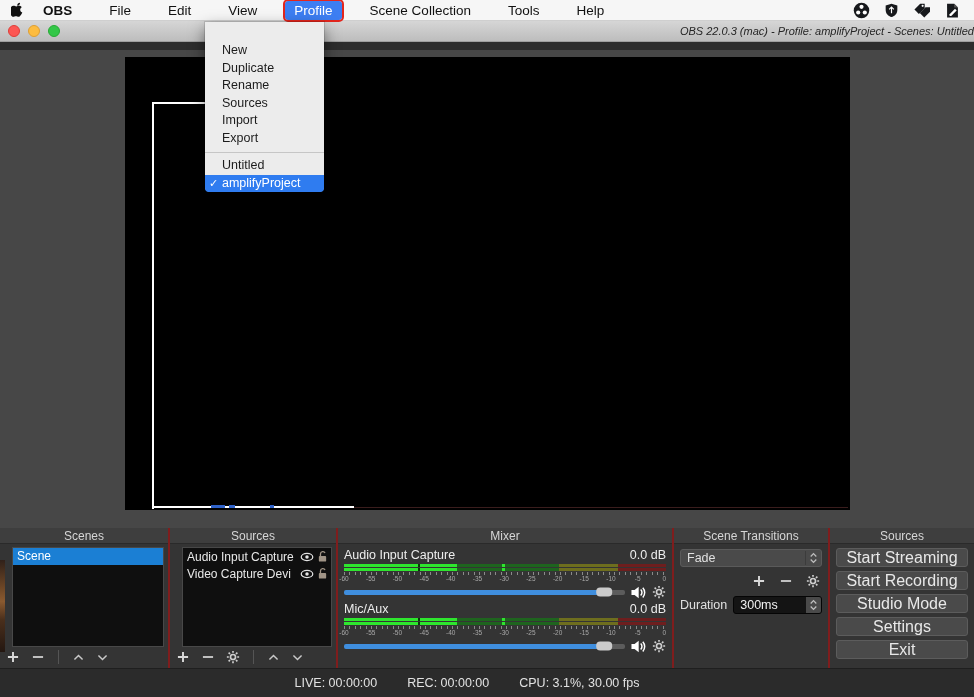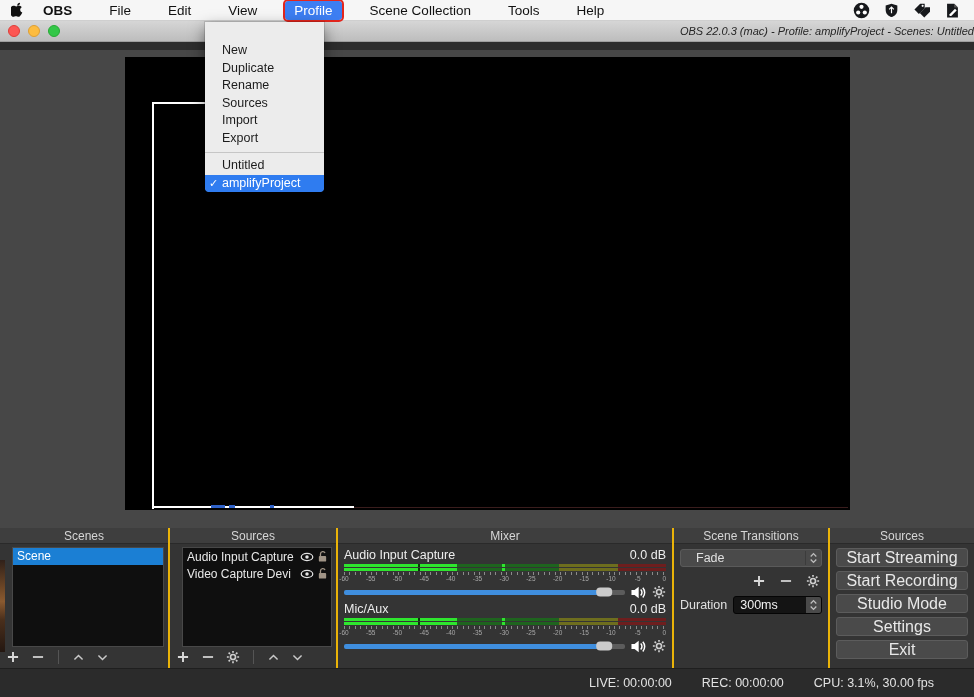--- a/index.html
+++ b/index.html
@@ -51,21 +51,21 @@
   
   .ctx-menu { position:absolute; left:205px; top:22px; width:119px; z-index:300;
     background:#ececec; border-radius:0 0 5px 5px;
     box-shadow:0 6px 16px rgba(0,0,0,.5), 0 0 0 1px rgba(0,0,0,.12); padding-top:20px; font-size:12.5px; color:#1c1c1c; }
   .menu-item { display:flex; align-items:center; height:17.5px; line-height:17.5px; white-space:nowrap; }
   .menu-gutter { width:17px; text-align:center; font-size:11px; flex:none; }
   .menu-item.selected { background:#2f7cf0; color:#fff; border-radius:0 0 4px 4px; }
   .menu-sep { height:1px; background:#c6c6c6; margin:5px 0 4px 0; }
 
   
-  .dock { position:absolute; left:0; top:486px; width:840px; height:140px; background:#eab308; }
+  .dock { position:absolute; left:0; top:486px; width:840px; height:140px; background:#7f1d1d; }
   .panel { position:absolute; top:0; bottom:0; background:#343434; }
   .p-scenes      { left:0;    width:168px; }
   .p-sources     { left:170px; width:166px; }
   .p-mixer       { left:338px; width:334px; }
   .p-transitions { left:674px; width:154px; }
   .p-controls    { left:830px; width:144px; }
   .panel-header { height:16px; line-height:16px; background:#3e3e3e; text-align:center;
     font-size:12px; color:#d6d6d6; border-bottom:1px solid #2a2a2a; }
 
   .dark-list { position:absolute; left:12px; right:4px; top:19px; height:100px;
@@ -97,37 +97,37 @@
   .vol-track { flex:1; height:5px; border-radius:2px; position:relative;
     background:linear-gradient(90deg,#3f8ede 0 var(--p), #5c5c5c var(--p) 100%); }
   .vol-handle { position:absolute; left:var(--p); top:50%; transform:translate(-55%,-50%);
     width:16px; height:9px; border-radius:4px; background:#cbcbcb; }
   .sr-icon { display:inline-flex; flex:none; }
 
   
   .tr-body { padding:5px 6px 0 6px; font-size:12.5px; color:#e0e0e0; }
   .combo { height:18px; background:#4a4a4a; border:1px solid #5a5a5a; border-radius:3px;
     display:flex; align-items:center; margin-bottom:7px; }
-  .combo-label { flex:1; padding-left:15px; font-size:12.5px; }
+  .combo-label { flex:1; padding-left:6px; font-size:12.5px; }
   .combo-step { flex:none; width:16px; display:flex; justify-content:center; border-left:1px solid #3c3c3c; }
   .tr-tools { display:flex; justify-content:flex-end; align-items:center; gap:13px; margin-bottom:8px; padding-right:2px; }
   .dur-row { display:flex; align-items:center; gap:6px; }
   .spinbox { flex:1; height:18px; display:flex; background:#141414; border:1px solid #050505; border-radius:3px; overflow:hidden; }
   .spin-val { flex:1; padding-left:6px; line-height:16px; color:#f0f0f0; font-size:12.5px; }
   .spin-step { flex:none; width:15px; background:#4a4a4a; display:flex; justify-content:center; align-items:center; }
 
   
   .ctl-body { padding:4px 6px 0 6px; }
   .ctl-btn { display:block; width:100%; height:19px; margin-bottom:4px;
     background:#4a4a4a; border:1px solid #5c5c5c; border-radius:3px;
     color:#e8e8e8; font-size:16px; font-family:"Liberation Sans", sans-serif; }
 
   
   .statusbar { position:absolute; left:0; top:626px; width:974px; height:29px; background:#2b2b2b;
-    border-top:1px solid #1f1f1f; display:flex; align-items:center; justify-content:flex-end;
+    border-top:1px solid #1f1f1f; display:flex; align-items:center; justify-content:center;
     gap:30px; padding-right:40px; font-size:12.5px; color:#e2e2e2; }
 </style>
 </head>
 <body>
 
 <div class="menubar">
   <span class="apple">
       <svg viewBox="-2 0 16 18" width="14" height="16" fill="#111">
         <path d="M8.3 0.6c.1.9-.3 1.8-.8 2.4-.6.7-1.5 1.2-2.4 1.1-.1-.9.3-1.8.9-2.4C6.6 1 7.6.6 8.3.6z"></path>
         <path d="M10.9 11.8c-.4 1-.6 1.4-1.2 2.3-.8 1.2-1.8 2.7-3.1 2.7-1.2 0-1.5-.8-3-.8s-1.9.8-3.1.8c-1.3 0-2.2-1.3-3-2.5-1.3-3.3-1.5-6.4-.2-8.1.9-1.2 2.3-2 3.6-2 1.3 0 2.1.8 3.2.8 1 0 1.6-.8 3.1-.8 1.1 0 2.3.6 3.1 1.6-2.7 1.5-2.3 5.3.6 6z"></path>

